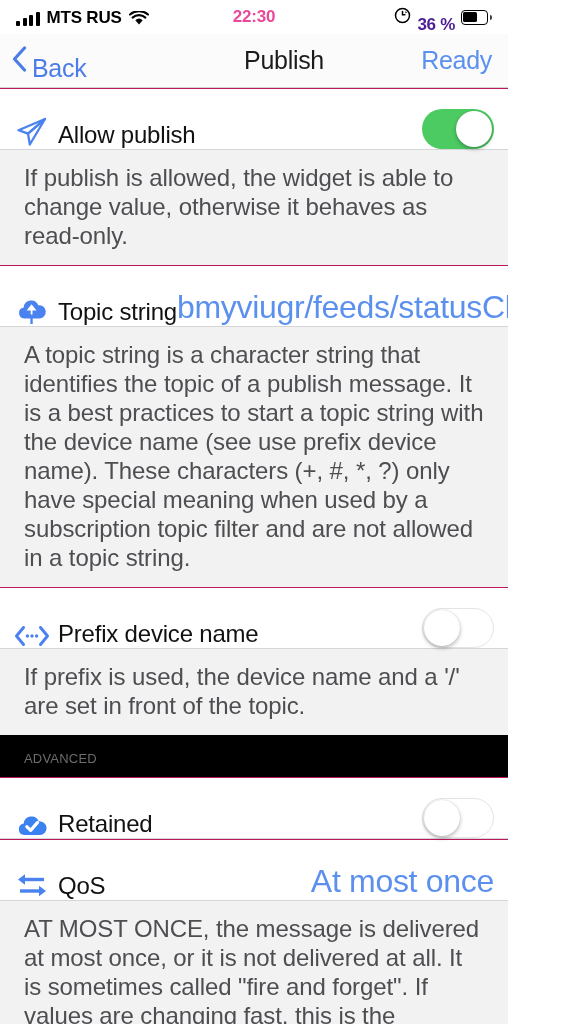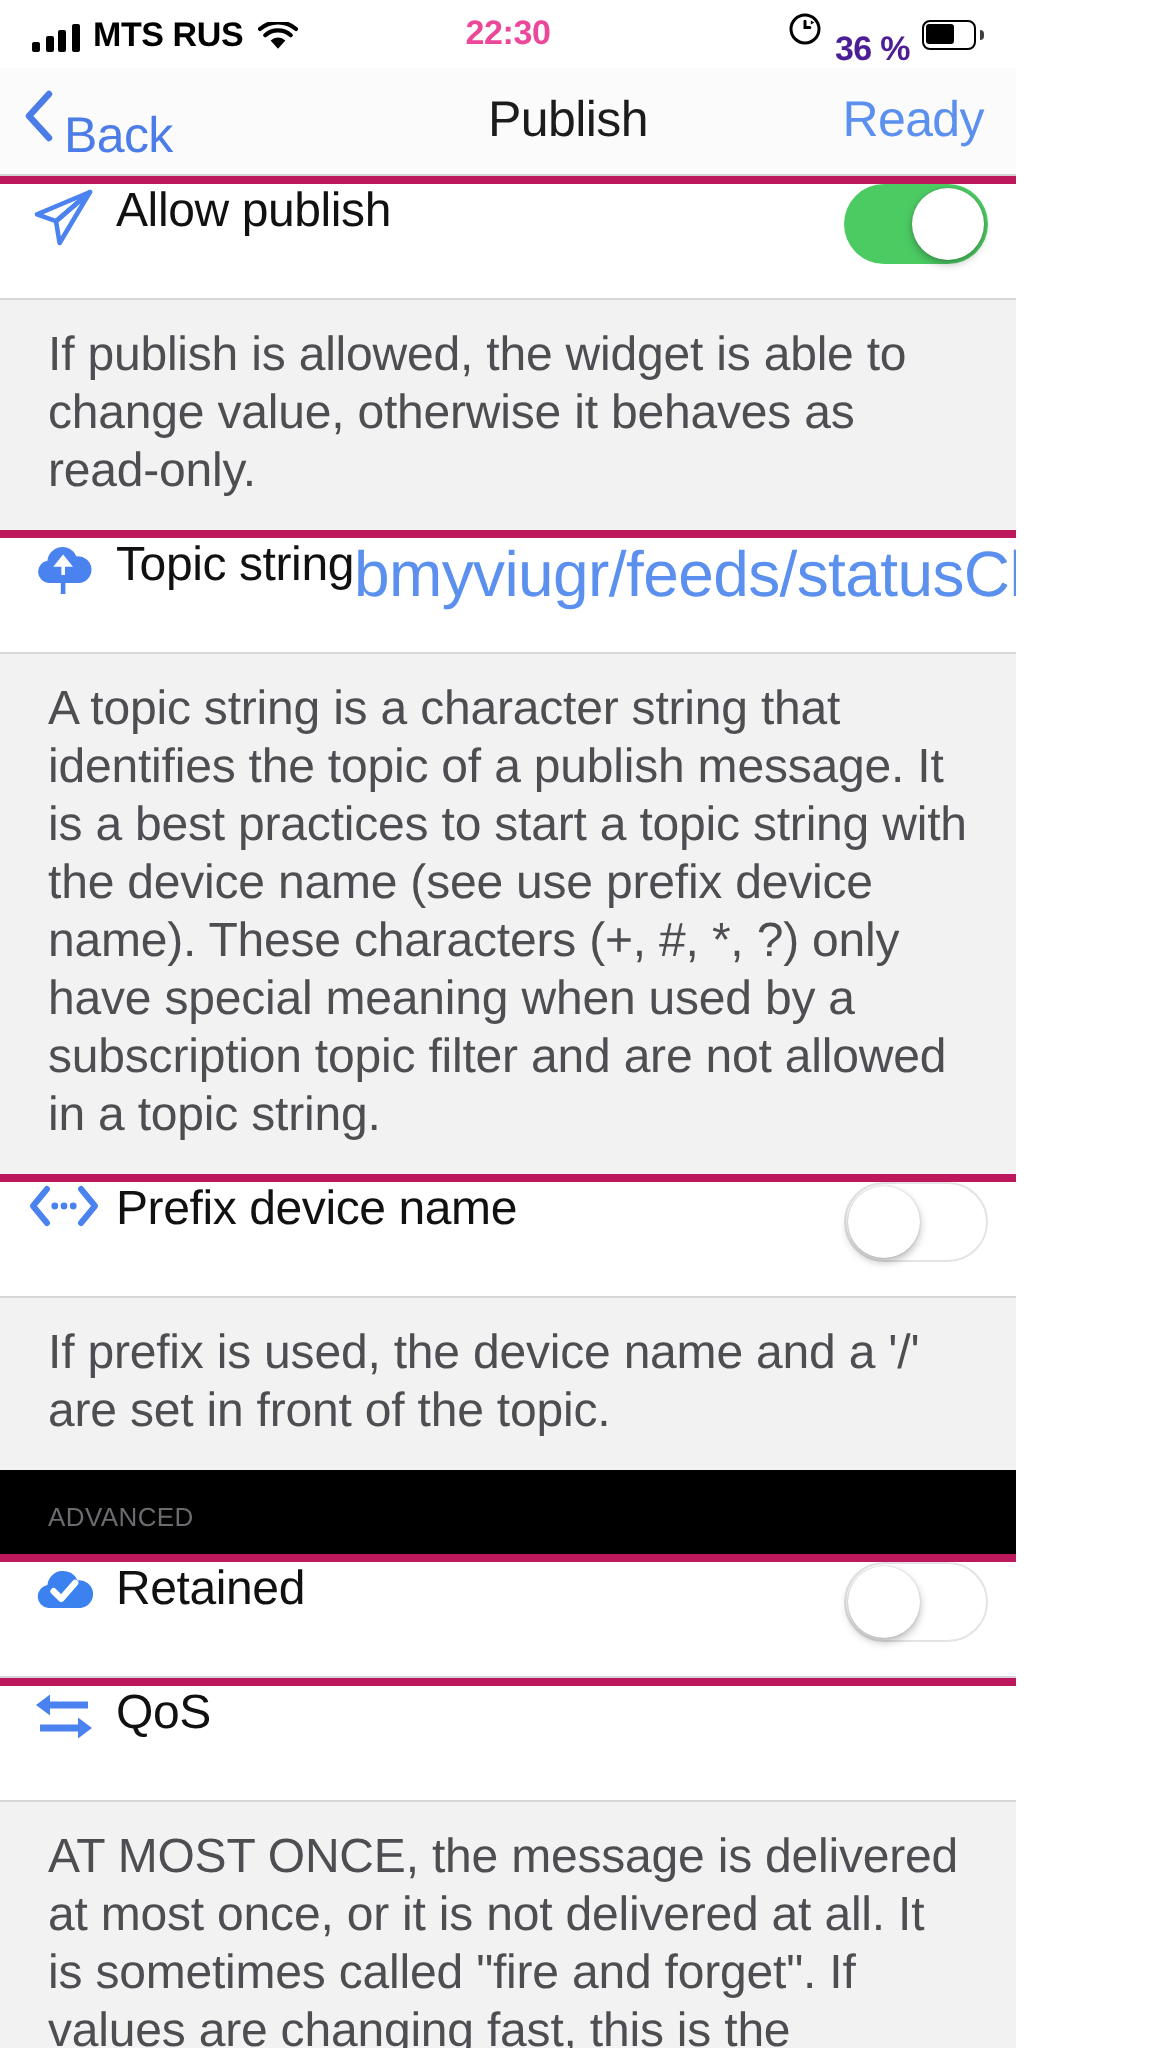--- a/index.html
+++ b/index.html
@@ -65,23 +65,23 @@
     font-size: 25px; color: #1c1c1e; letter-spacing: -0.3px; margin-left: 42px;
   }
   .nav-ready {
     margin-left: auto; padding-right: 16px;
     font-size: 25px; color: #5b90ee; letter-spacing: -0.3px; cursor: pointer;
   }
 
   
   .row {
     background: #ffffff; min-height: 62px;
-    display: flex; align-items: flex-start;
+    display: flex; align-items: flex-end;
     padding: 0 14px 0 10px;
-    border-top: 4px solid #be185d;
+    border-top: 1px solid #be185d;
     border-bottom: 1px solid #d6d6d8;
   }
   .row .icon { width: 44px; flex: 0 0 44px; display: flex; align-items: center; justify-content: center; }
   .row .title {
     font-size: 24px; color: #111; letter-spacing: -0.2px; margin-left: 4px;
     white-space: nowrap;
   }
   .row .value {
     margin-left: auto; font-size: 32px; color: #5b90ee;
     letter-spacing: -0.3px; white-space: nowrap;
@@ -249,20 +249,21 @@
     <div class="row">
       <span class="icon">
         <svg width="34" height="30" viewBox="0 0 34 30">
           <path d="M29 9.5 L9 9.5" stroke="#4a82ef" stroke-width="3.4" stroke-linecap="butt"></path>
           <path d="M10 4.2 L3 9.5 L10 14.8 Z" fill="#4a82ef"></path>
           <path d="M5 21 L25 21" stroke="#4a82ef" stroke-width="3.4" stroke-linecap="butt"></path>
           <path d="M24 15.7 L31 21 L24 26.3 Z" fill="#4a82ef"></path>
         </svg>
       </span>
       <span class="title">QoS</span>
+      <span class="value">At most once</span>
     </div>
     <div class="footer">
       <p>AT MOST ONCE, the message is delivered at most once, or it is not delivered at all. It is sometimes called "fire and forget". If values are changing fast, this is the preffered QoS and has the lowest performance impact.</p>
 
     </div>
 
     <div class="tail"></div>
   </div>
 </div>
 

